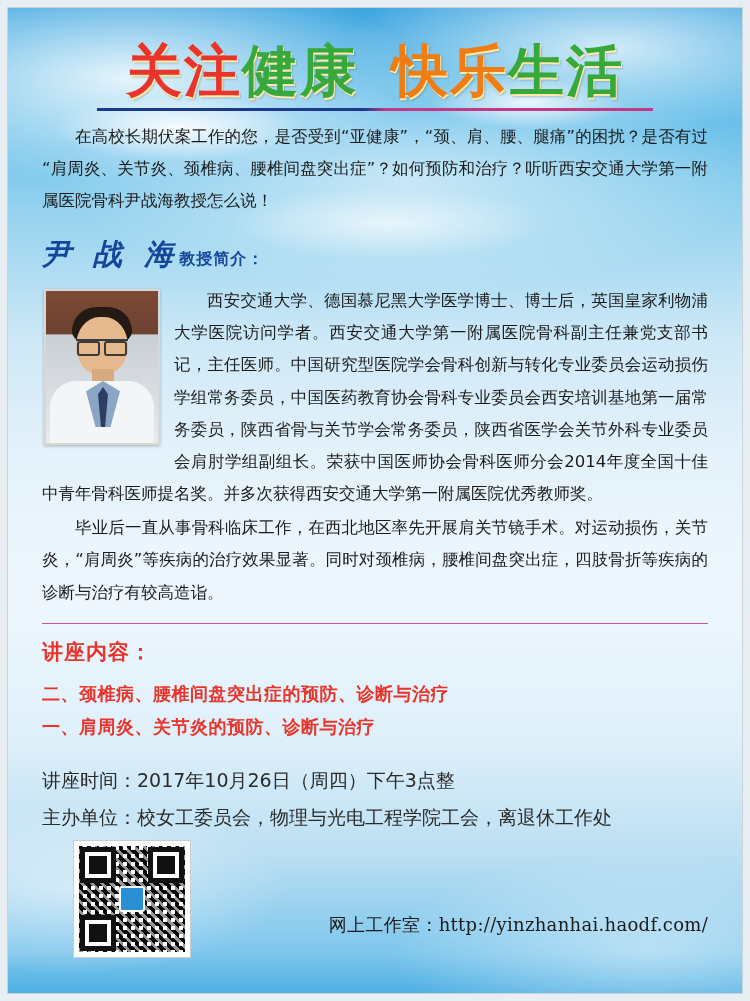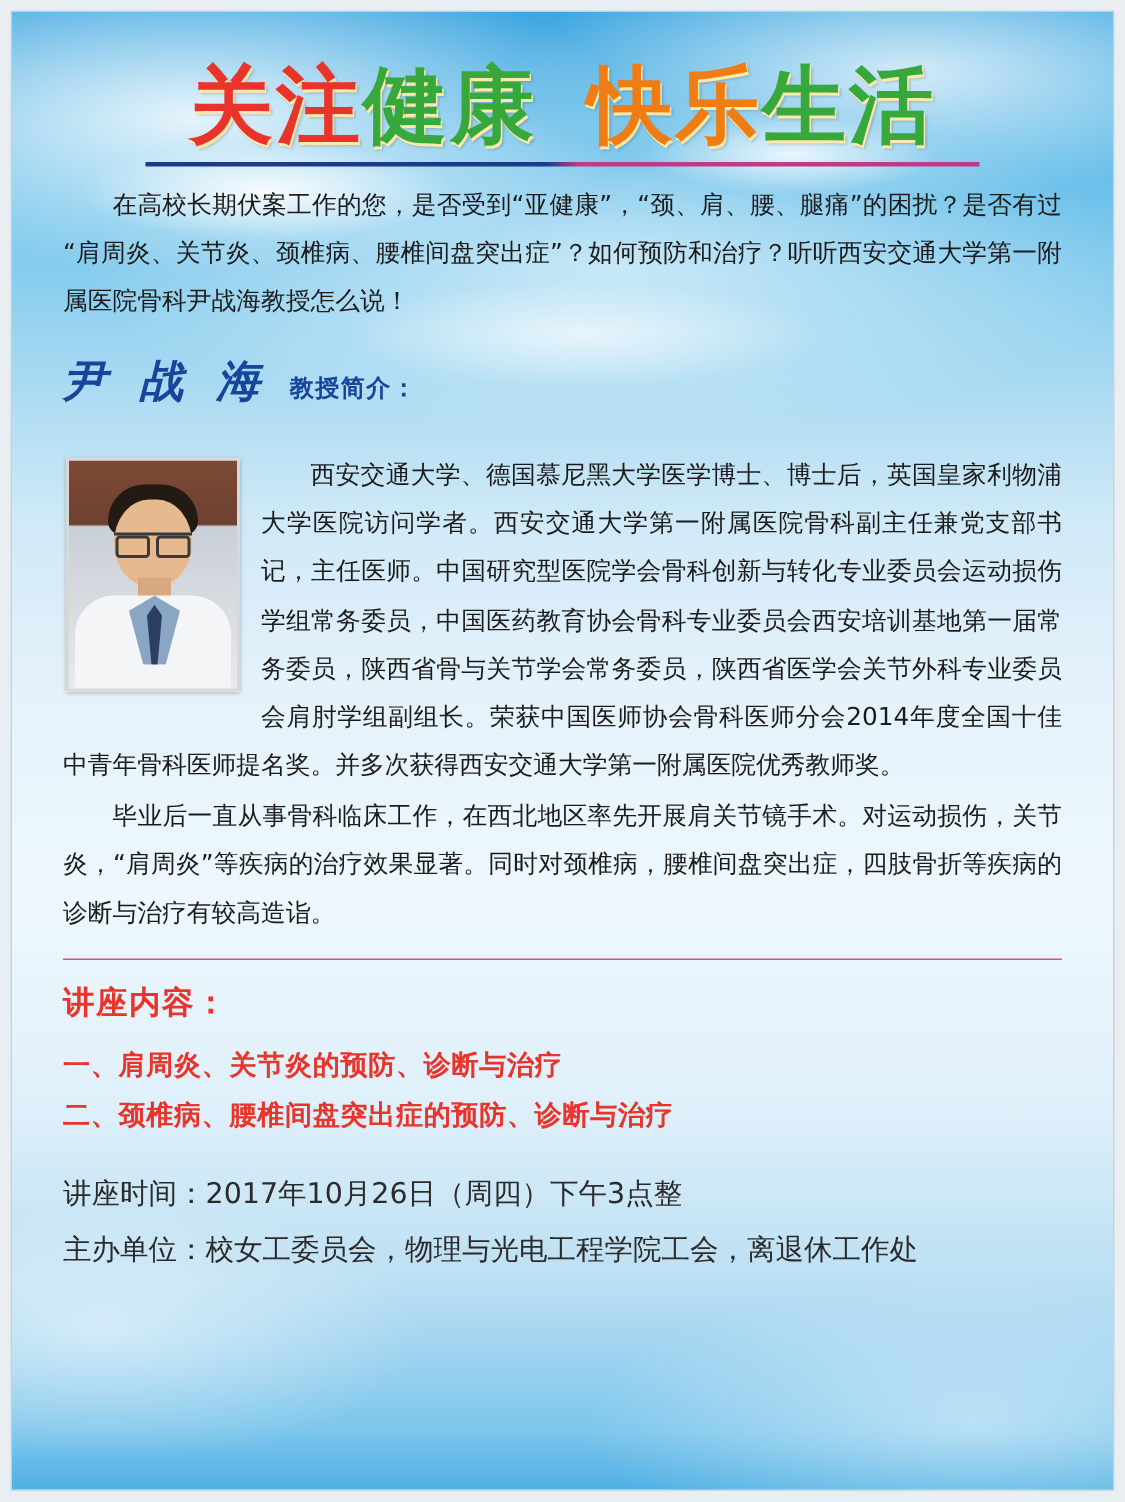--- a/index.html
+++ b/index.html
@@ -48,30 +48,30 @@
 
   
   .intro{
     margin-top:10px;
     font-size:16.5px;line-height:1.95;color:#1b1b1b;
     text-align:justify;text-indent:2em;
     font-family:"DejaVu Sans","Liberation Sans",sans-serif;
   }
 
   
-  .prof-head{margin-top:18px;display:flex;align-items:baseline;gap:14px;}
+  .prof-head{margin-top:18px;display:flex;align-items:baseline;}
   .prof-name{
     font-family:"DejaVu Serif","Liberation Serif",serif;
     font-style:italic;font-weight:bold;font-size:29px;color:#16469c;
     letter-spacing:6px;
   }
   .prof-sub{font-size:16px;font-weight:bold;color:#16469c;letter-spacing:1px;}
 
   
-  .bio{margin-top:26px;font-size:16.5px;line-height:1.95;color:#1b1b1b;
+  .bio{margin-top:10px;font-size:16.5px;line-height:1.95;color:#1b1b1b;
        text-align:justify;font-family:"DejaVu Sans","Liberation Sans",sans-serif;}
   .photo{
     float:left;width:112px;height:152px;margin:4px 14px 4px 2px;
     border:2px solid #d8d8d8;box-shadow:0 1px 3px rgba(0,0,0,.25);
     background:linear-gradient(180deg,#7d4a36 0%,#6d4130 28%,#c9cfd6 29%,#e7eaee 100%);
     position:relative;overflow:hidden;
   }
   .photo .face{position:absolute;left:30px;top:26px;width:52px;height:58px;border-radius:50%/55%;
     background:#e7b98e;}
   .photo .hair{position:absolute;left:26px;top:16px;width:60px;height:34px;border-radius:30px 30px 12px 12px;background:#241a14;}
@@ -161,23 +161,41 @@
       </div>
       <p class="p1">西安交通大学、德国慕尼黑大学医学博士、博士后，英国皇家利物浦大学医院访问学者。西安交通大学第一附属医院骨科副主任兼党支部书记，主任医师。中国研究型医院学会骨科创新与转化专业委员会运动损伤学组常务委员，中国医药教育协会骨科专业委员会西安培训基地第一届常务委员，陕西省骨与关节学会常务委员，陕西省医学会关节外科专业委员会肩肘学组副组长。荣获中国医师协会骨科医师分会2014年度全国十佳中青年骨科医师提名奖。并多次获得西安交通大学第一附属医院优秀教师奖。</p>
       <div class="clear"></div>
       <p class="p2">毕业后一直从事骨科临床工作，在西北地区率先开展肩关节镜手术。对运动损伤，关节炎，“肩周炎”等疾病的治疗效果显著。同时对颈椎病，腰椎间盘突出症，四肢骨折等疾病的诊断与治疗有较高造诣。</p>
     </div>
 
     <div class="divider"></div>
 
     <div class="sec-title">讲座内容：</div>
     <div class="topics">
+      <div class="topic">二、颈椎病、腰椎间盘突出症的预防、诊断与治疗</div>
       <div class="topic">一、肩周炎、关节炎的预防、诊断与治疗</div>
-      <div class="topic">二、颈椎病、腰椎间盘突出症的预防、诊断与治疗</div>
     </div>
 
     <div class="meta">
       <div class="meta-line">讲座时间：2017年10月26日（周四）下午3点整</div>
       <div class="meta-line">主办单位：校女工委员会，物理与光电工程学院工会，离退休工作处</div>
     </div>
   </div>
 
+  <div class="footer">
+    <div class="qr">
+      <div class="qr-inner"></div>
+      <div class="eye e1">
+          <i></i>
+        </div>
+      <div class="eye e2">
+          <i></i>
+        </div>
+      <div class="eye e3">
+          <i></i>
+        </div>
+      <div class="logo"></div>
+    </div>
+    <div class="site">
+      <span>网上工作室：</span><span class="url">http://yinzhanhai.haodf.com/</span>
+    </div>
+  </div>
 </div>
 
 </body></html>

